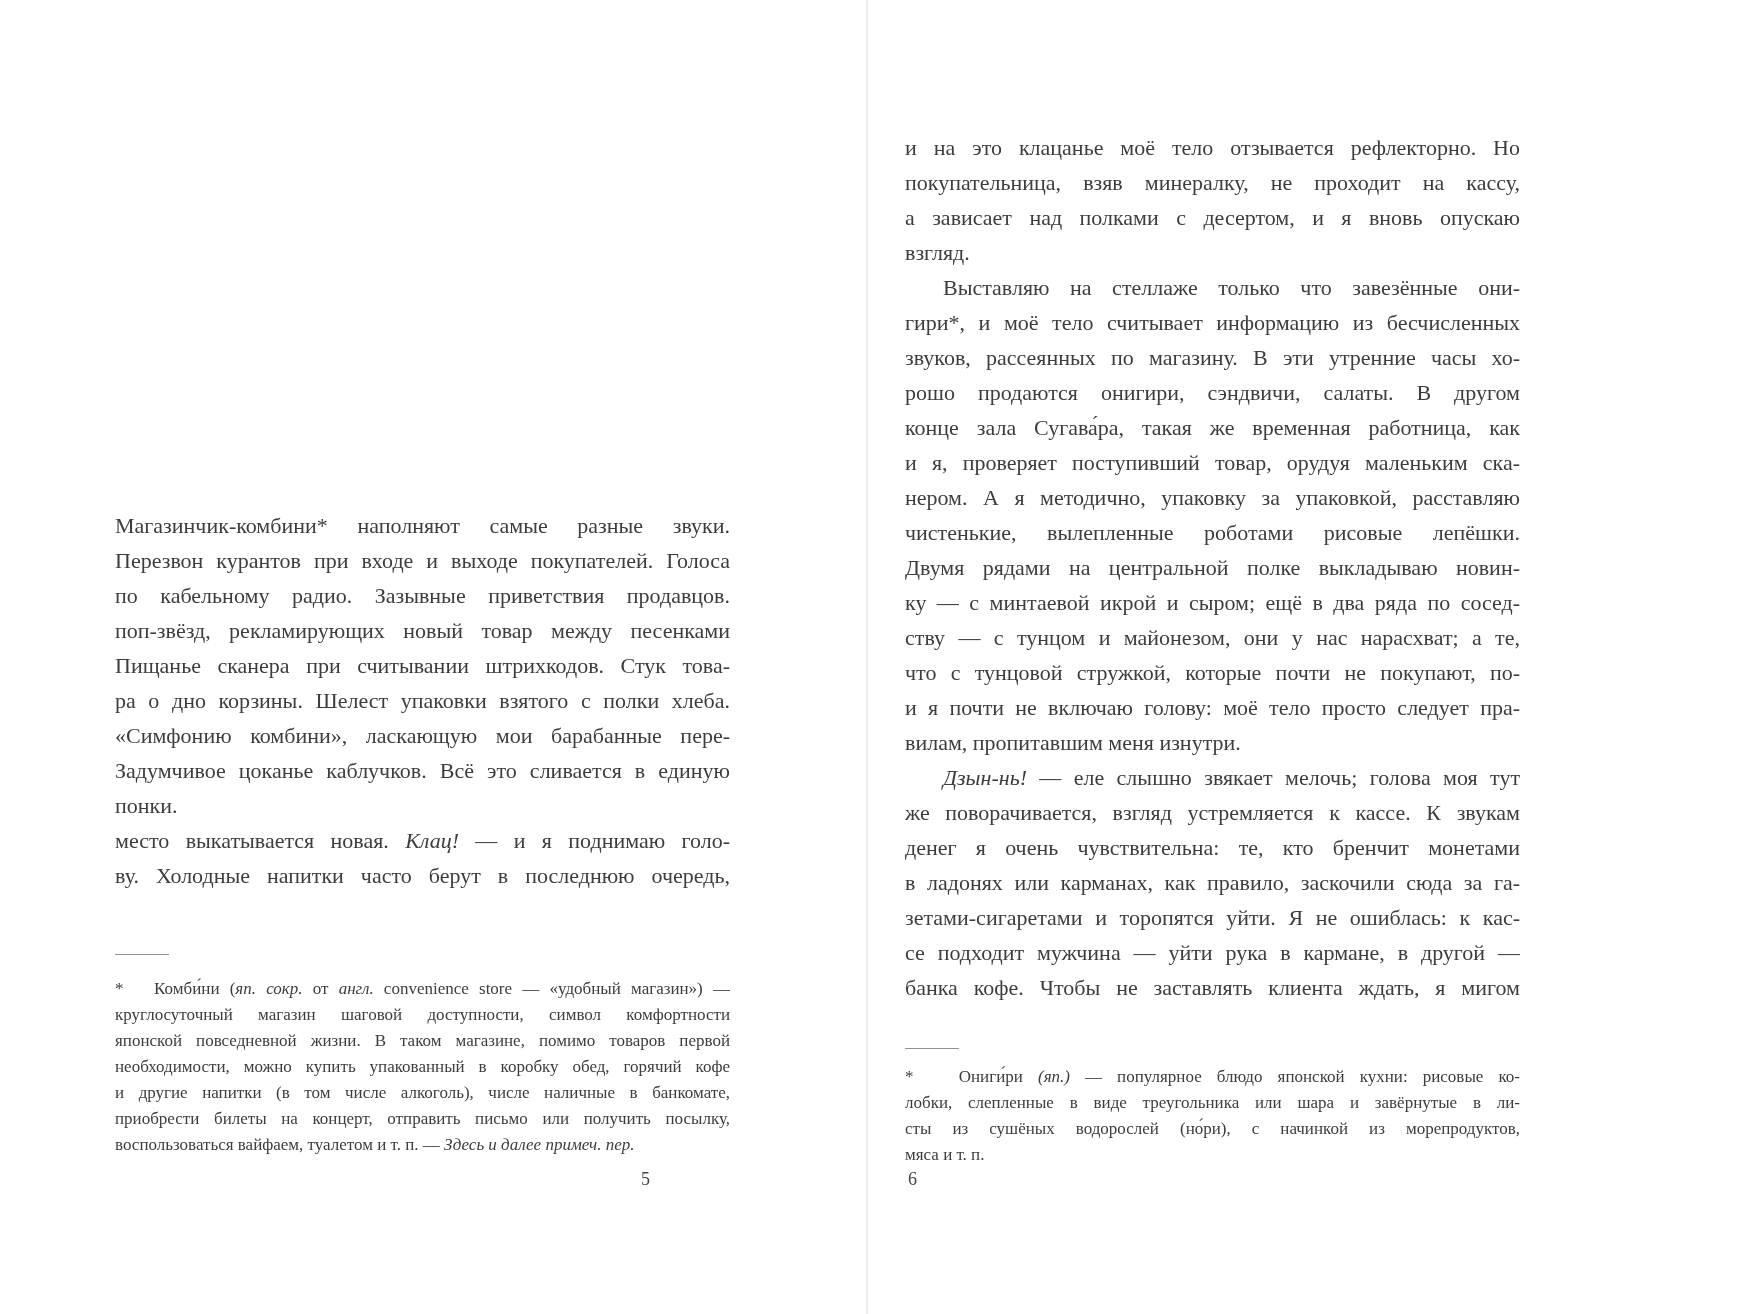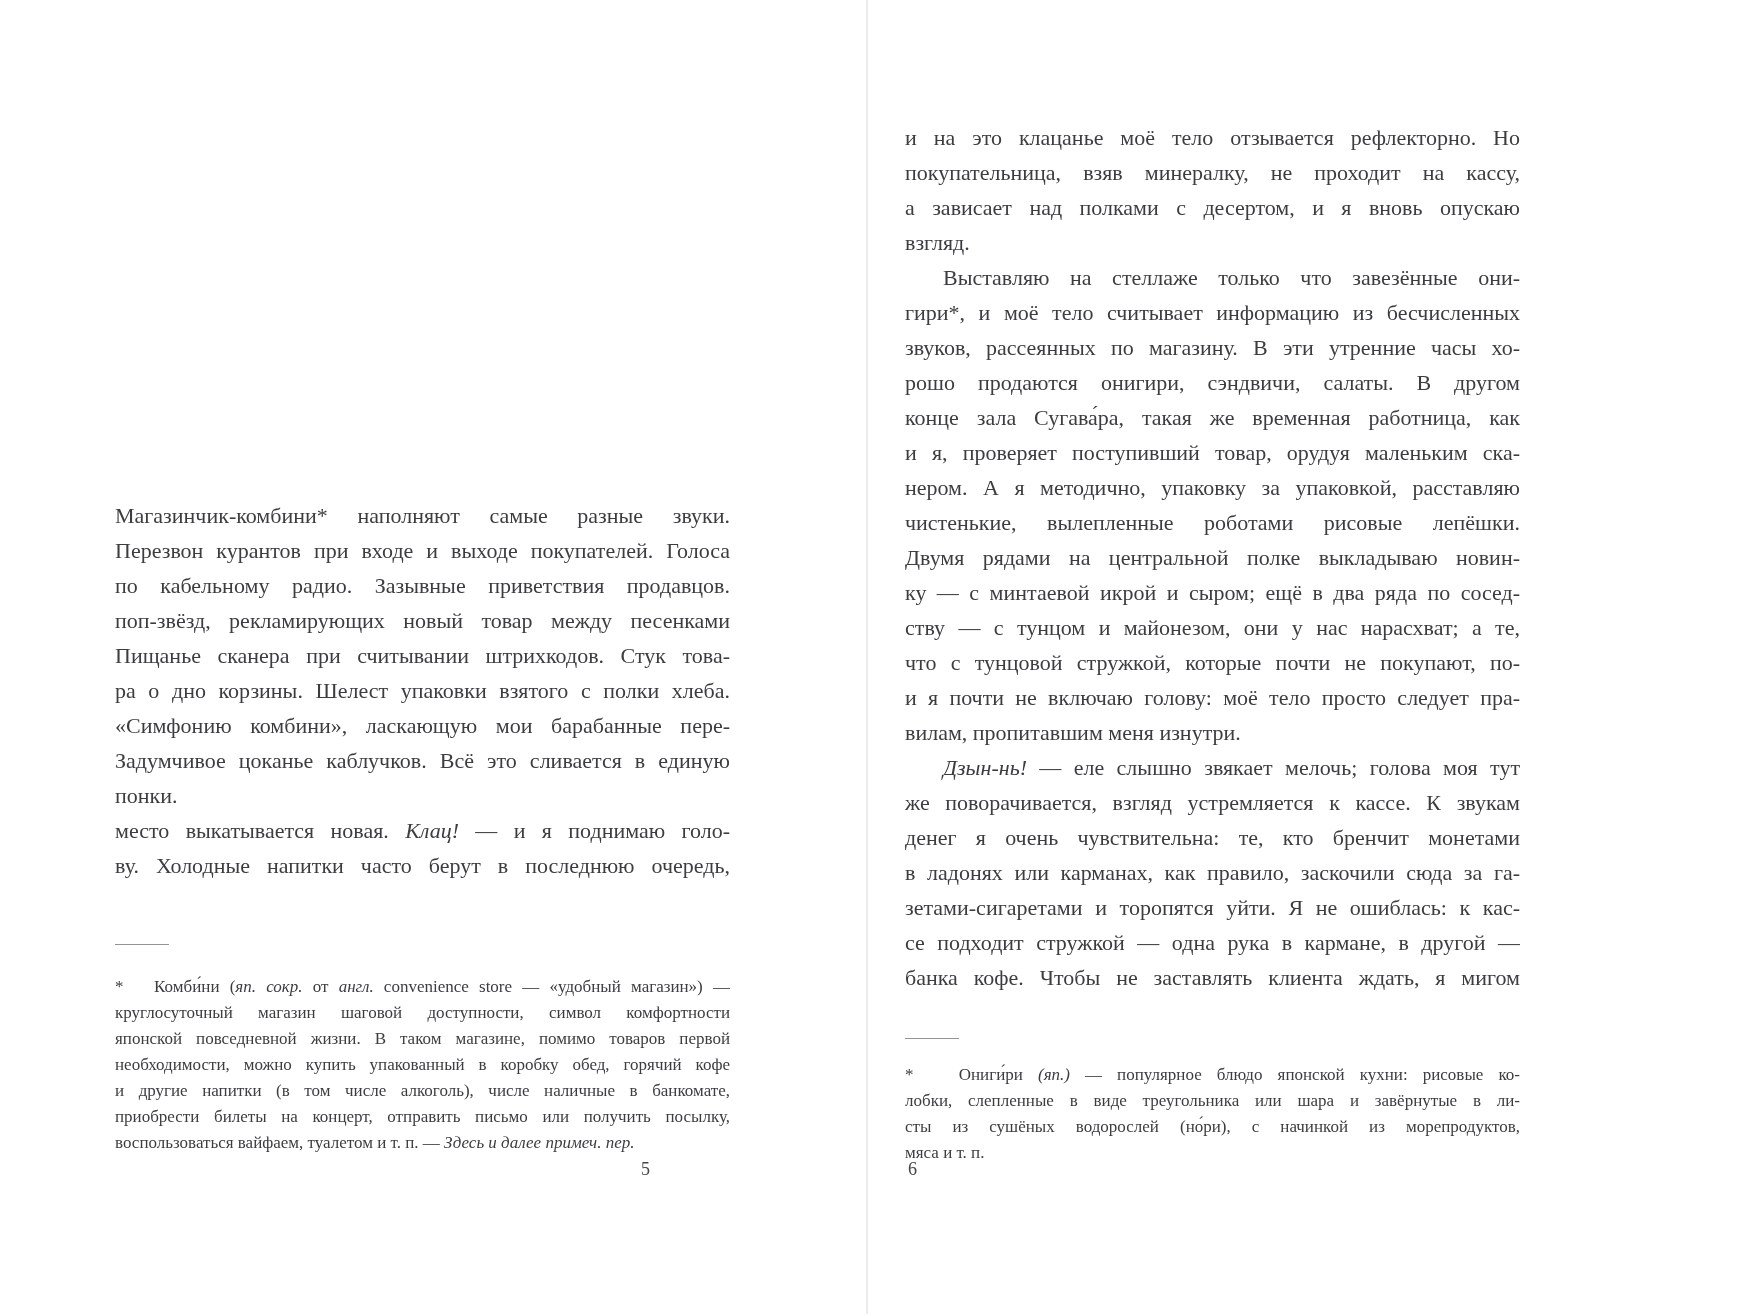--- a/index.html
+++ b/index.html
@@ -7,21 +7,21 @@
     width: 1738px; height: 1314px;
     background: #ffffff;
     overflow: hidden;
     font-family: "Liberation Serif", "DejaVu Serif", serif;
   }
   .spread { position: relative; width: 1738px; height: 1314px; background:#ffffff; }
   .divider {
     position: absolute; top: 0; left: 866px; width: 2px; height: 1314px;
     background: #ececec;
   }
-  .page { position: absolute; top: 4px; width: 615px; height: 1051px; }
+  .page { position: absolute; top: 14px; width: 615px; height: 1051px; }
   .page.left  { left: 115px; }
   .page.right { left: 905px; }
 
   .main { position: absolute; left: 0; width: 615px; }
   .page.left  .main { top: 494px; }
   .page.right .main { top: 116px; }
 
   .ln {
     height: 35px; line-height: 35px;
     font-size: 22px; color: #3d3d40;
@@ -32,21 +32,21 @@
   .ln.ind { text-indent: 38px; }
   .it { font-style: italic; }
 
   .fnsep {
     position: absolute; left: 0; width: 54px; height: 0;
     border-top: 1px solid #949494;
   }
   .page.left  .fnsep { top: 940px; }
   .page.right .fnsep { top: 1034px; }
 
-  .fn { position: absolute; left: 0; width: 615px; margin-top: 8px; }
+  .fn { position: absolute; left: 0; width: 615px; }
   .page.left  .fn { top: 962px; }
   .page.right .fn { top: 1050px; }
 
   .fln {
     height: 26px; line-height: 26px;
     font-size: 17px; color: #3d3d40;
     text-align: justify; text-align-last: justify;
     overflow: hidden; white-space: nowrap;
   }
   .fln.end { text-align-last: left; }
@@ -113,21 +113,21 @@
       <div class="ln">ку — с минтаевой икрой и сыром; ещё в два ряда по сосед-</div>
       <div class="ln">ству — с тунцом и майонезом, они у нас нарасхват; а те,</div>
       <div class="ln">что с тунцовой стружкой, которые почти не покупают, по-</div>
       <div class="ln">и я почти не включаю голову: моё тело просто следует пра-</div>
       <div class="ln end">вилам, пропитавшим меня изнутри.</div>
       <div class="ln ind"><span class="it">Дзын-нь!</span><span> — еле слышно звякает мелочь; голова моя тут</span></div>
       <div class="ln">же поворачивается, взгляд устремляется к кассе. К звукам</div>
       <div class="ln">денег я очень чувствительна: те, кто бренчит монетами</div>
       <div class="ln">в ладонях или карманах, как правило, заскочили сюда за га-</div>
       <div class="ln">зетами-сигаретами и торопятся уйти. Я не ошиблась: к кас-</div>
-      <div class="ln">се подходит стружкой — одна рука в кармане, в другой —</div>
+      <div class="ln">се подходит мужчина — уйти рука в кармане, в другой —</div>
       <div class="ln">банка кофе. Чтобы не заставлять клиента ждать, я мигом</div>
     </div>
 
     <div class="fnsep"></div>
 
     <div class="fn">
       <div class="fln"><span>*&nbsp;&nbsp;&nbsp;Ониги́ри </span><span class="it">(яп.)</span><span> — популярное блюдо японской кухни: рисовые ко-</span></div>
       <div class="fln">лобки, слепленные в виде треугольника или шара и завёрнутые в ли-</div>
       <div class="fln">сты из сушёных водорослей (но́ри), с начинкой из морепродуктов,</div>
       <div class="fln end">мяса и т. п.</div>

